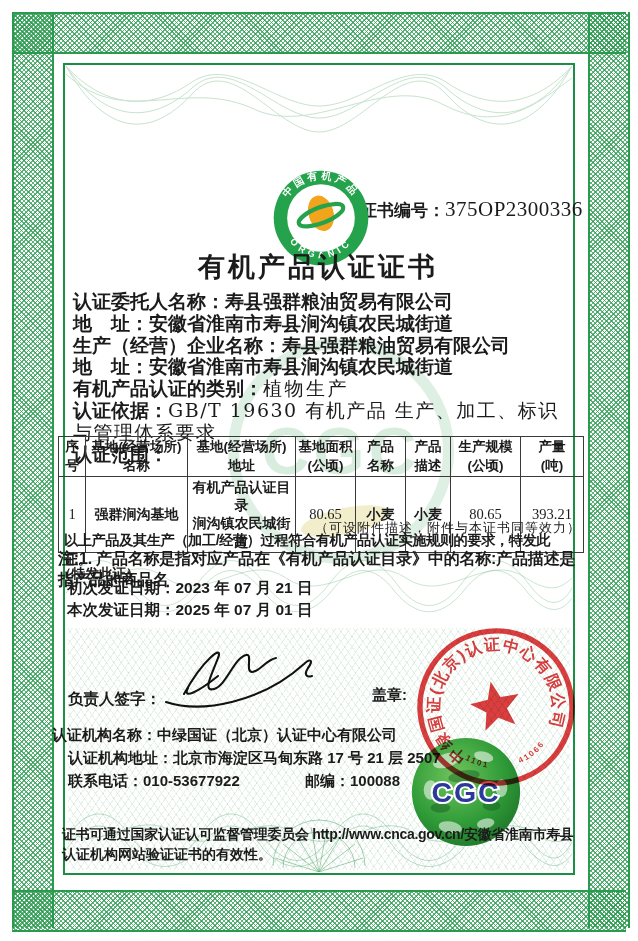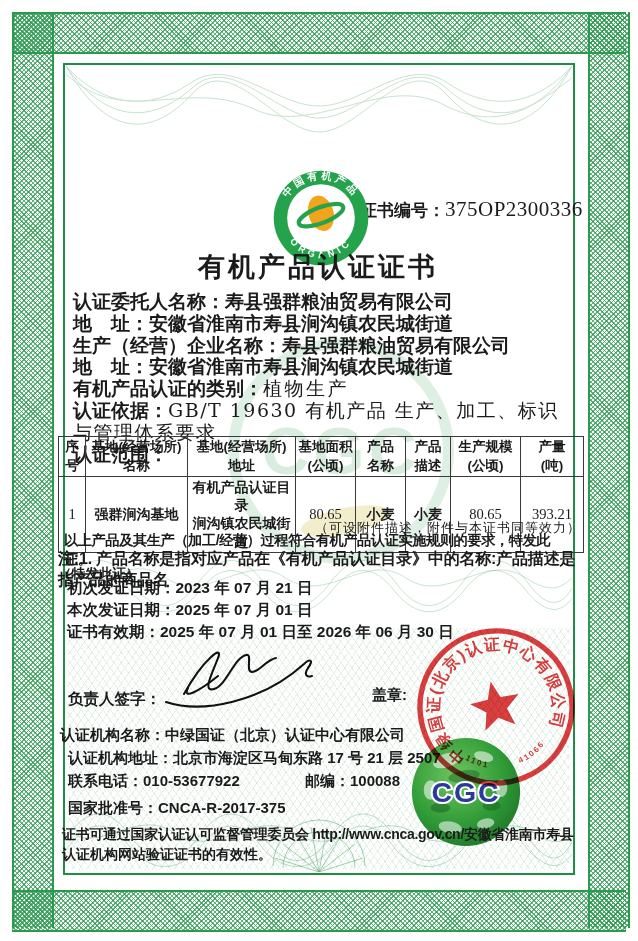--- a/index.html
+++ b/index.html
@@ -46,21 +46,21 @@
   .attach{left:0;top:519px;width:581px;text-align:right;font-size:13px;
       font-family:"DejaVu Serif",serif;letter-spacing:1px;}
   .statement{left:64px;top:531px;width:512px;font-size:14.2px;font-weight:bold;letter-spacing:-.4px;}
   .note1{left:58px;top:549px;width:520px;font-size:16px;font-weight:600;letter-spacing:-.2px;}
   .note2{left:58px;top:565px;font-size:13.6px;font-weight:600;}
   .dline{font-size:15.5px;font-weight:bold;}
   .d1{left:67px;top:578px;} .d2{left:67px;top:600px;} .d3{left:67px;top:622px;}
   .signlabel{left:68px;top:689px;font-size:15.5px;font-weight:bold;}
   .seallabel{left:372px;top:686px;font-size:15px;font-weight:bold;}
   .orgline{font-size:15px;font-weight:bold;}
-  .o1{left:60px;top:726px;} .o2{left:68px;top:749px;} .o3{left:68px;top:772px;width:470px;} .o4{left:68px;top:799px;}
+  .o1{left:52px;top:726px;} .o2{left:68px;top:749px;} .o3{left:68px;top:772px;width:470px;} .o4{left:68px;top:799px;}
   .zip{position:absolute;left:237px;top:0;}
   .footer{font-size:14px;font-weight:bold;z-index:7;}
   .f1{left:62px;top:826px;width:515px;letter-spacing:-.3px;}
   .f2{left:62px;top:846px;}
 
   
   .logo{left:270px;top:167px;z-index:5;}
   .signature{left:158px;top:636px;z-index:4;}
   .seal{left:403px;top:614px;z-index:6;mix-blend-mode:multiply;opacity:.93;}
   .globe{left:407px;top:733px;z-index:4;}
@@ -201,21 +201,20 @@
       </table>
   </div>
 
   <div class="abs attach">（可设附件描述，附件与本证书同等效力）</div>
   <div class="abs statement">以上产品及其生产（加工/经营）过程符合有机产品认证实施规则的要求，特发此证。</div>
   <div class="abs note1">注:1. 产品名称是指对应产品在《有机产品认证目录》中的名称:产品描述是指产品的商品名</div>
   <div class="abs note2">（特发此证）</div>
 
   <div class="abs dline d1"><span>初次发证日期：</span><span>2023 年 07 月 21 日</span></div>
   <div class="abs dline d2"><span>本次发证日期：</span><span>2025 年 07 月 01 日</span></div>
-  <div class="abs dline d3"><span>证书有效期：</span><span>2025 年 07 月 01 日至 2026 年 06 月 30 日</span></div>
 
   <svg class="abs signature" width="170" height="86" viewBox="0 0 170 86">
     <g fill="none" stroke="#111" stroke-width="2.1" stroke-linecap="round">
       <path d="M26,58 C46,22 66,8 60,22 C54,38 44,56 56,53 C68,50 76,22 88,19 C95,17 87,36 94,36 C101,36 108,24 118,22"></path>
       <path d="M8,66 C44,78 104,66 146,28 C152,22 156,24 150,32 C146,38 148,42 154,40"></path>
       <path d="M60,40 C40,56 24,64 30,52"></path>
     </g>
   </svg>
 
   <div class="abs signlabel">负责人签字：</div>
@@ -240,21 +239,20 @@
       </text>
     </g>
   </svg>
 
   <div class="abs orgline o1"><span>认证机构名称：</span><span>中绿国证（北京）认证中心有限公司</span></div>
   <div class="abs orgline o2"><span>认证机构地址：</span><span>北京市海淀区马甸东路 17 号 21 层 2507</span></div>
   <div class="abs orgline o3">
     <span>联系电话：</span><span>010-53677922</span>
     <span class="zip"><span>邮编：</span><span>100088</span></span>
   </div>
-  <div class="abs orgline o4"><span>国家批准号：</span><span>CNCA-R-2017-375</span></div>
 
   <svg class="abs globe" width="118" height="118" viewBox="0 0 120 120">
     <defs>
       <radialGradient id="gg" cx="40%" cy="35%" r="75%">
         <stop offset="0%" stop-color="#6fc45e"></stop>
           <stop offset="60%" stop-color="#2f9b37"></stop>
           <stop offset="100%" stop-color="#1d7229"></stop>
       </radialGradient>
     </defs>
     <circle cx="60" cy="60" r="55" fill="url(#gg)"></circle>

